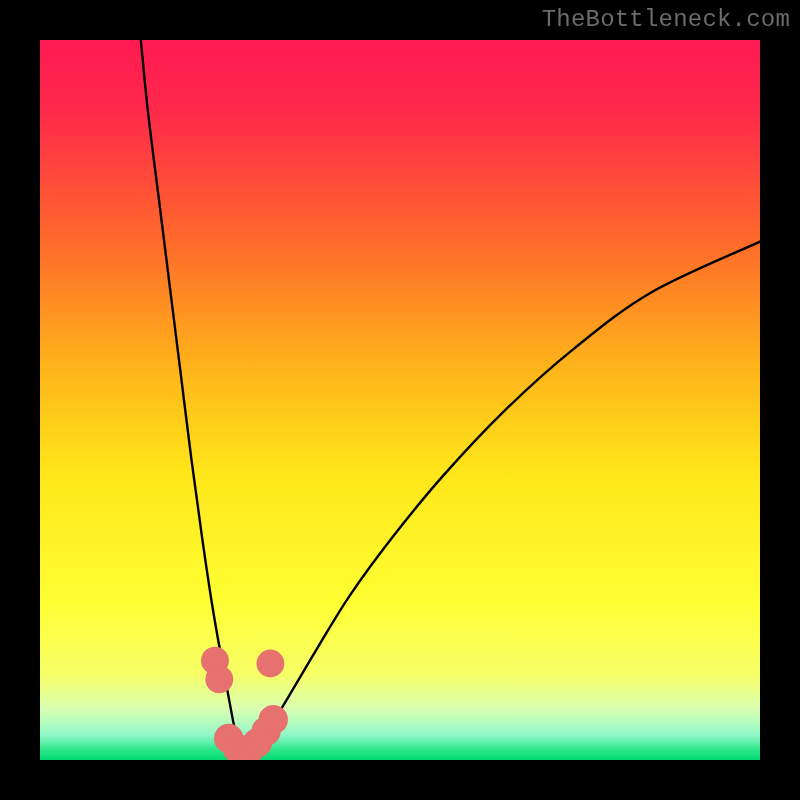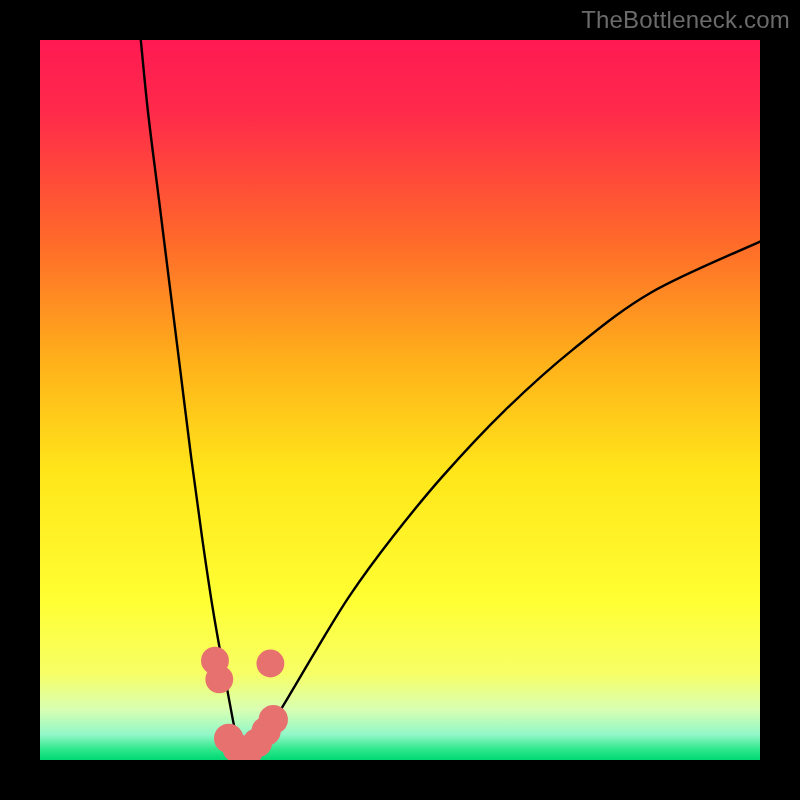--- a/index.html
+++ b/index.html
@@ -29,21 +29,21 @@
   .gradient {
     position: absolute;
     inset: 0;
   }
   .watermark {
     position: absolute;
     top: 6px;
     right: 10px;
     color: #6b6b6b;
     font-size: 24px;
-    font-family: Liberation Sans, sans-serif;
+    font-family: Liberation Mono, monospace;
     letter-spacing: 0.2px;
   }
   svg.curves {
     position: absolute;
     inset: 0;
   }
 </style>
 </head>
 <body>
 

